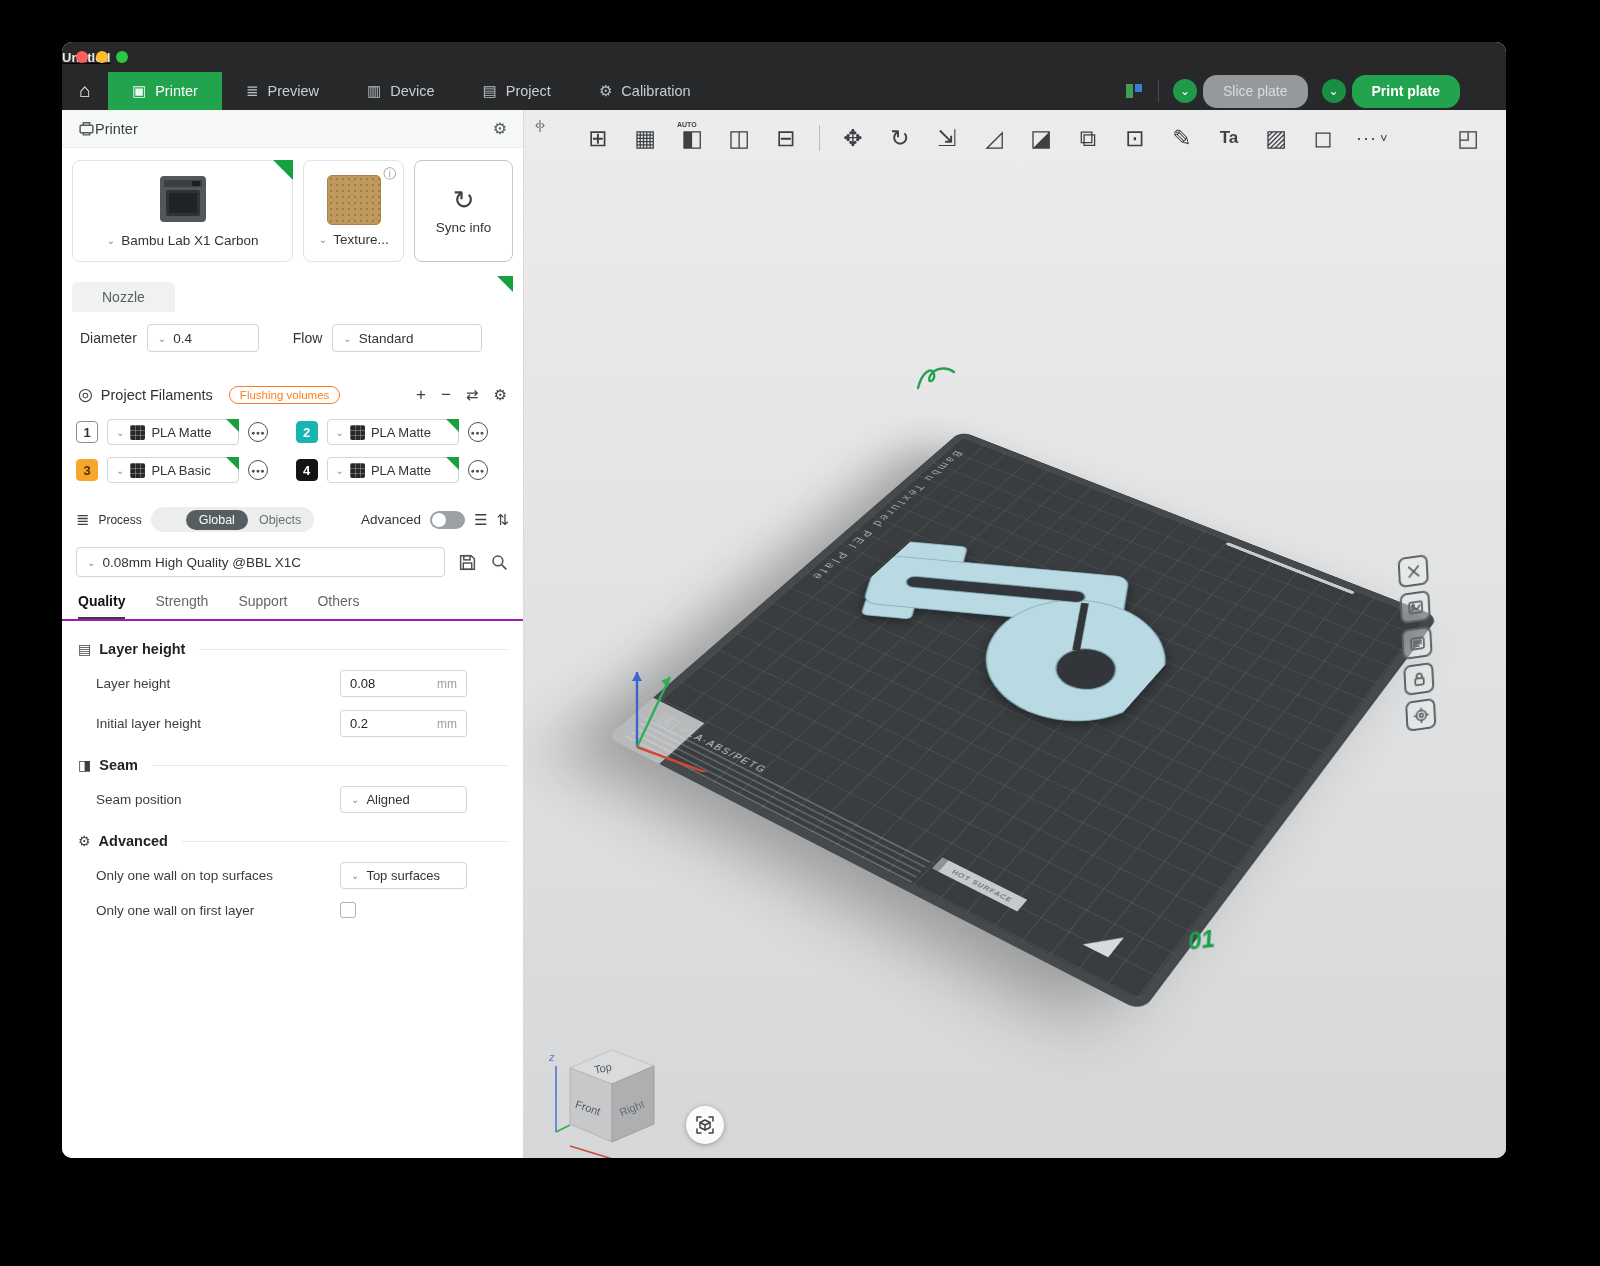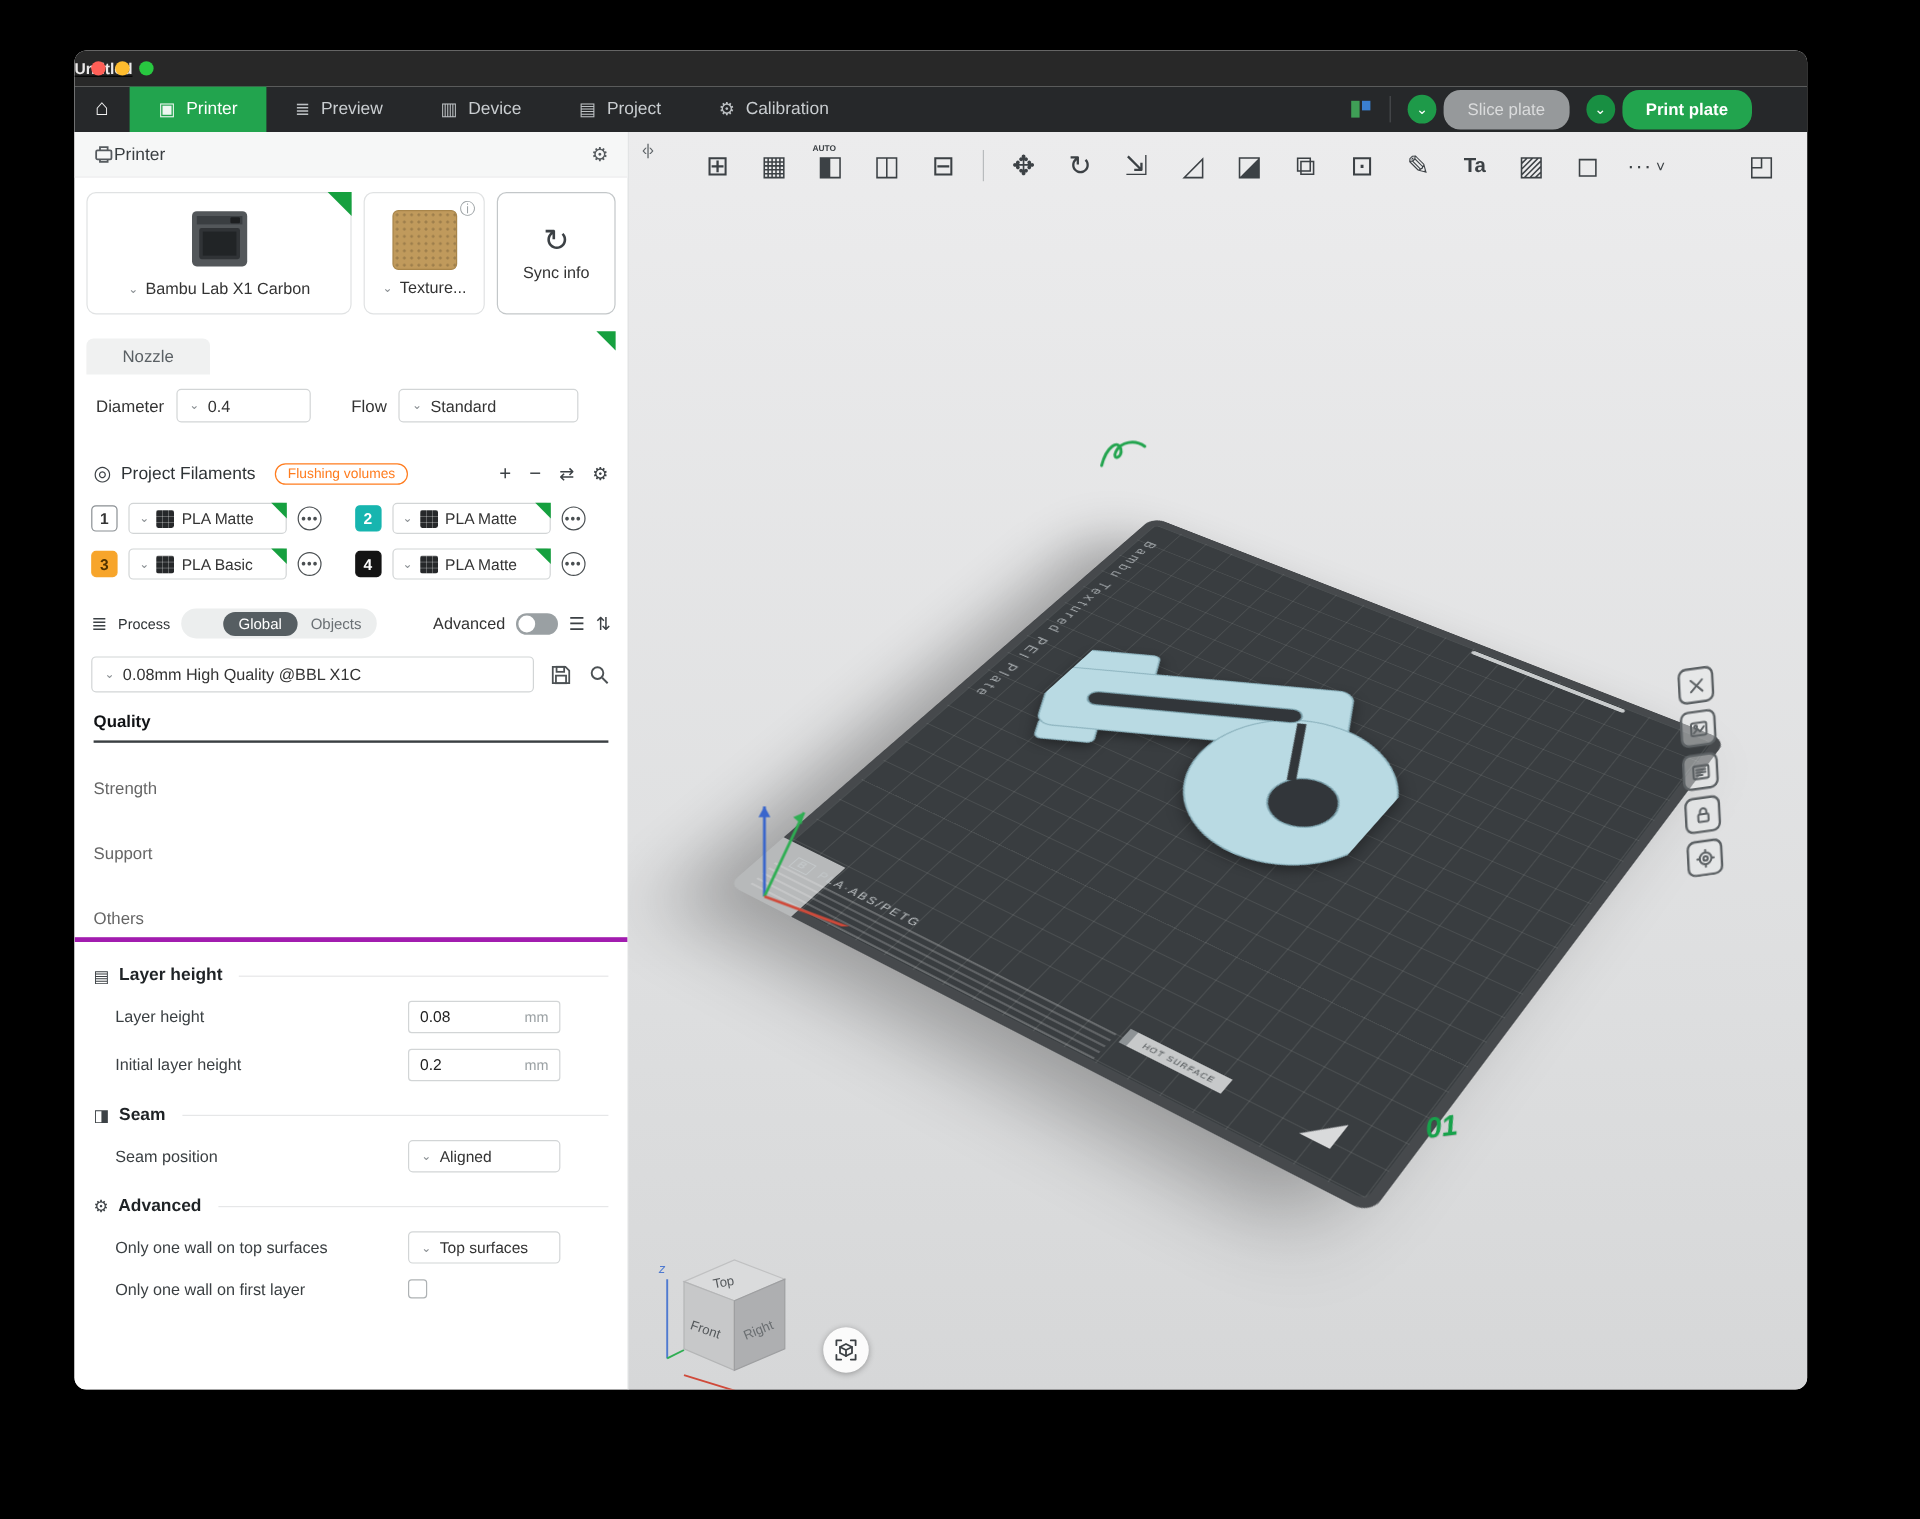--- a/index.html
+++ b/index.html
@@ -95,21 +95,21 @@
   .scope-objects { color:#6a7074; padding:3px 11px; }
   .adv-label { margin-left:auto; font-size:13.5px; color:#333; }
   .switch { width:35px; height:18px; border-radius:9px; background:#9aa0a3; position:relative; }
   .switch::after { content:""; position:absolute; left:2px; top:2px; width:14px; height:14px; border-radius:50%; background:#fff; }
   .proc-mini { font-size:15px; color:#3c4145; }
 
   .preset-row { display:flex; align-items:center; gap:13px; padding:15px 14px 0 14px; }
   .preset-dd { flex:1; height:30px; }
   .mini-svg { width:19px; height:19px; color:#4c5154; }
 
-  .ptabs { display:flex; gap:30px; padding:16px 16px 0 16px; font-size:14px; color:#666; border-bottom:4px solid #a21caf;flex-direction:column; }
+  .ptabs { display:flex; gap:30px; padding:16px 16px 0 16px; font-size:14px; color:#666; border-bottom:2px solid #a21caf; }
   .ptab { padding-bottom:8px; }
   .ptab.active { color:#101215; font-weight:bold; border-bottom:2.5px solid #3a3f42; }
 
   .params { padding:0 16px; }
   .setting-sec { margin-top:20px; }
   .sec-title-row { display:flex; align-items:center; gap:8px; }
   .sec-title-icon { font-size:14px; color:#3c4145; }
   .sec-title { font-size:14.5px; font-weight:bold; color:#1f2326; }
   .sec-rule { flex:1; height:1px; background:#e6e7e8; margin-left:6px; }
   .param-row { display:flex; align-items:center; margin-top:13px; padding-left:18px; }

